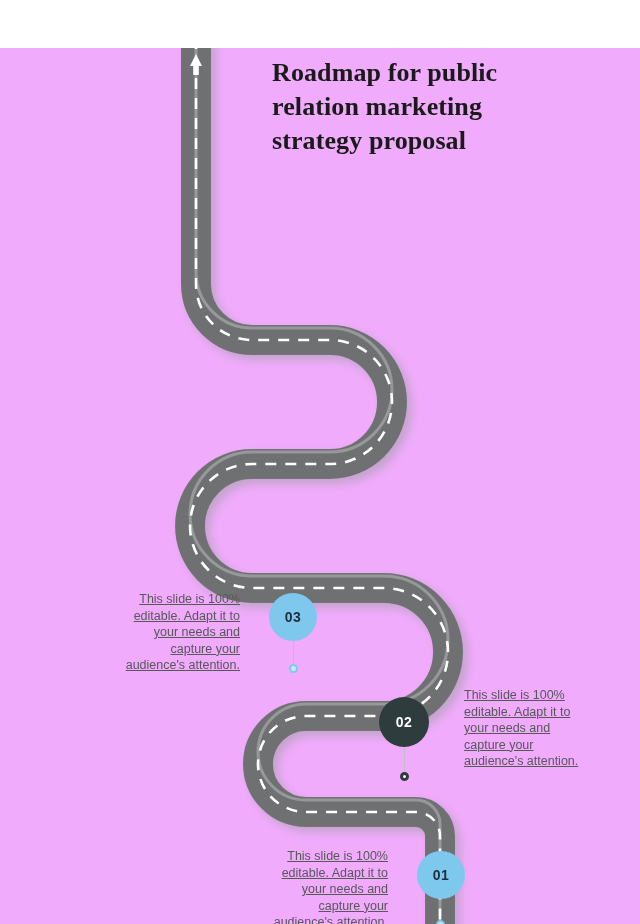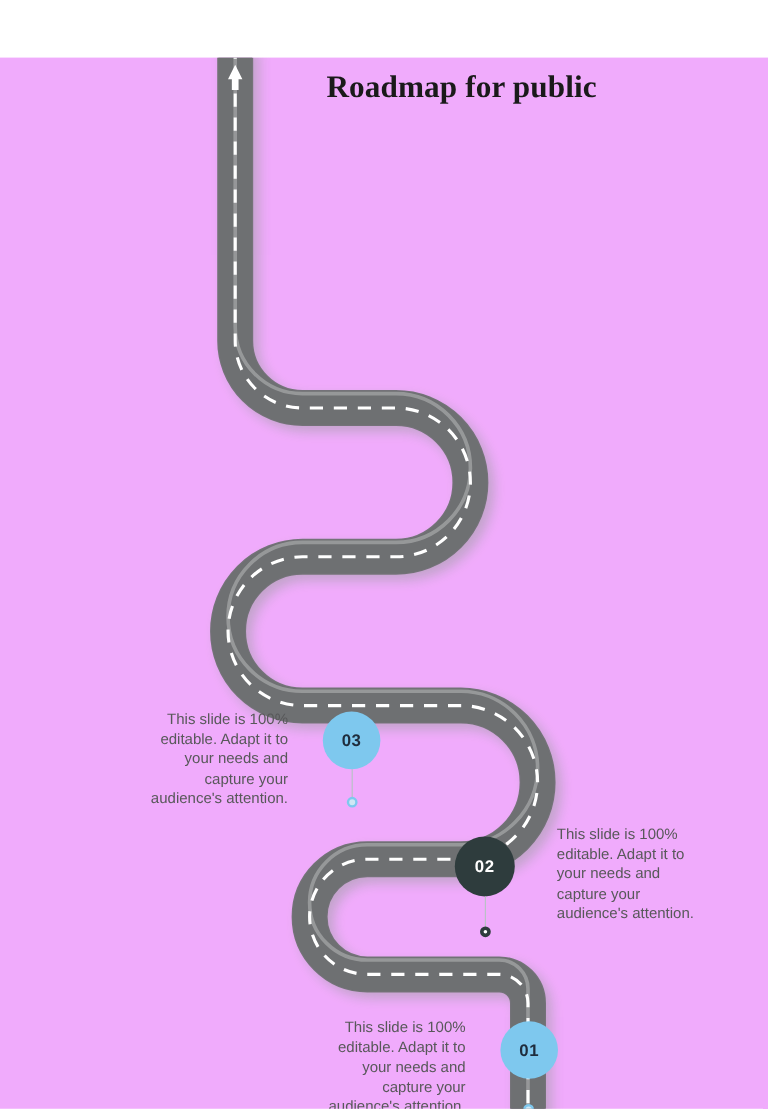--- a/index.html
+++ b/index.html
@@ -79,20 +79,21 @@
     color: #1f2d3d;
   }
 
   .desc {
     position: absolute;
     width: 128px;
     font-family: "Liberation Sans", sans-serif;
     font-size: 12.5px;
     line-height: 16.5px;
     color: #58585a;
+    text-decoration: underline;
   }
   .desc-right { text-align: right; }
   .desc-left  { text-align: left; }
 
   .connector {
     position: absolute;
     width: 1px;
     background: #b9c1c6;
   }
   .conn-dot {
@@ -110,20 +111,22 @@
     border: 3px solid #2e3c3d;
   }
 </style>
 </head>
 <body>
 
 <div id="slide">
 
   <div class="title">
     <div>Roadmap for public</div>
+    <div>relation marketing</div>
+    <div>strategy proposal</div>
   </div>
 
   <svg id="road-svg" viewBox="0 0 640 924">
     <defs>
       <filter id="roadShadow" x="-30%" y="-30%" width="160%" height="160%">
         <feDropShadow dx="5" dy="5" stdDeviation="5" flood-color="#9a9da0" flood-opacity="0.55"></feDropShadow>
       </filter>
       <linearGradient id="edgeLight" x1="0" y1="0" x2="0" y2="1">
         <stop offset="0%" stop-color="#ffffff" stop-opacity="0.85"></stop>
         <stop offset="100%" stop-color="#ffffff" stop-opacity="0.10"></stop>

